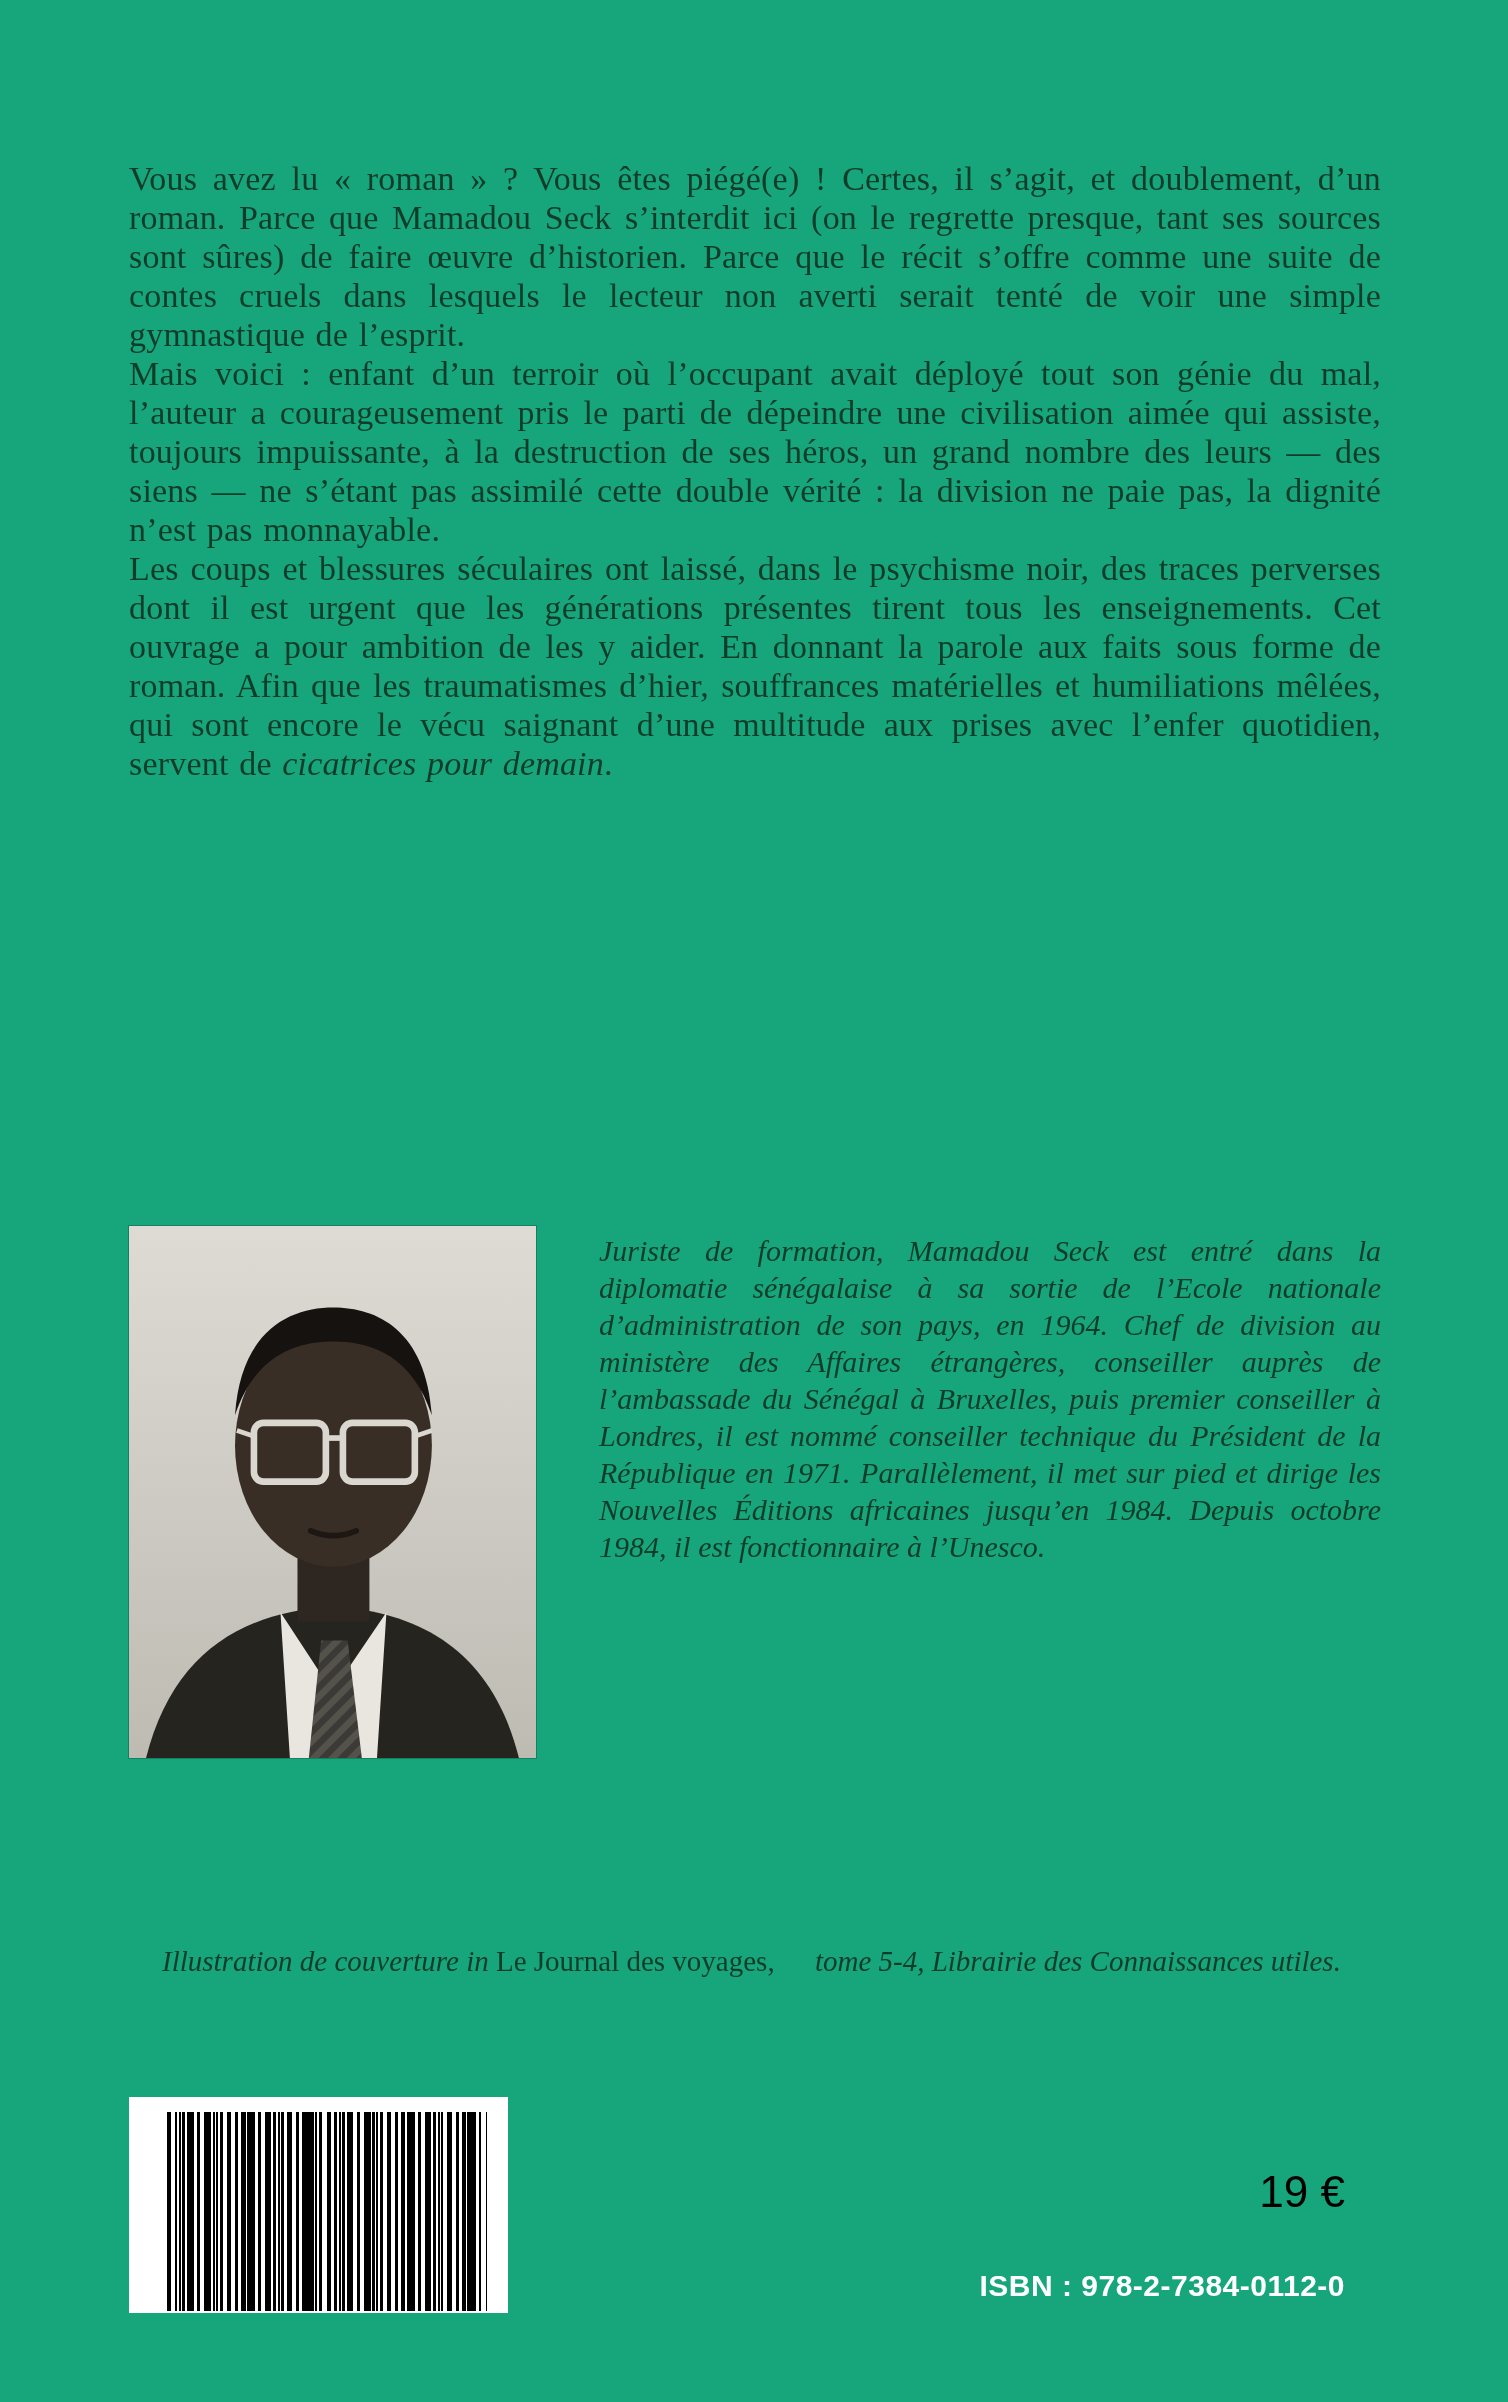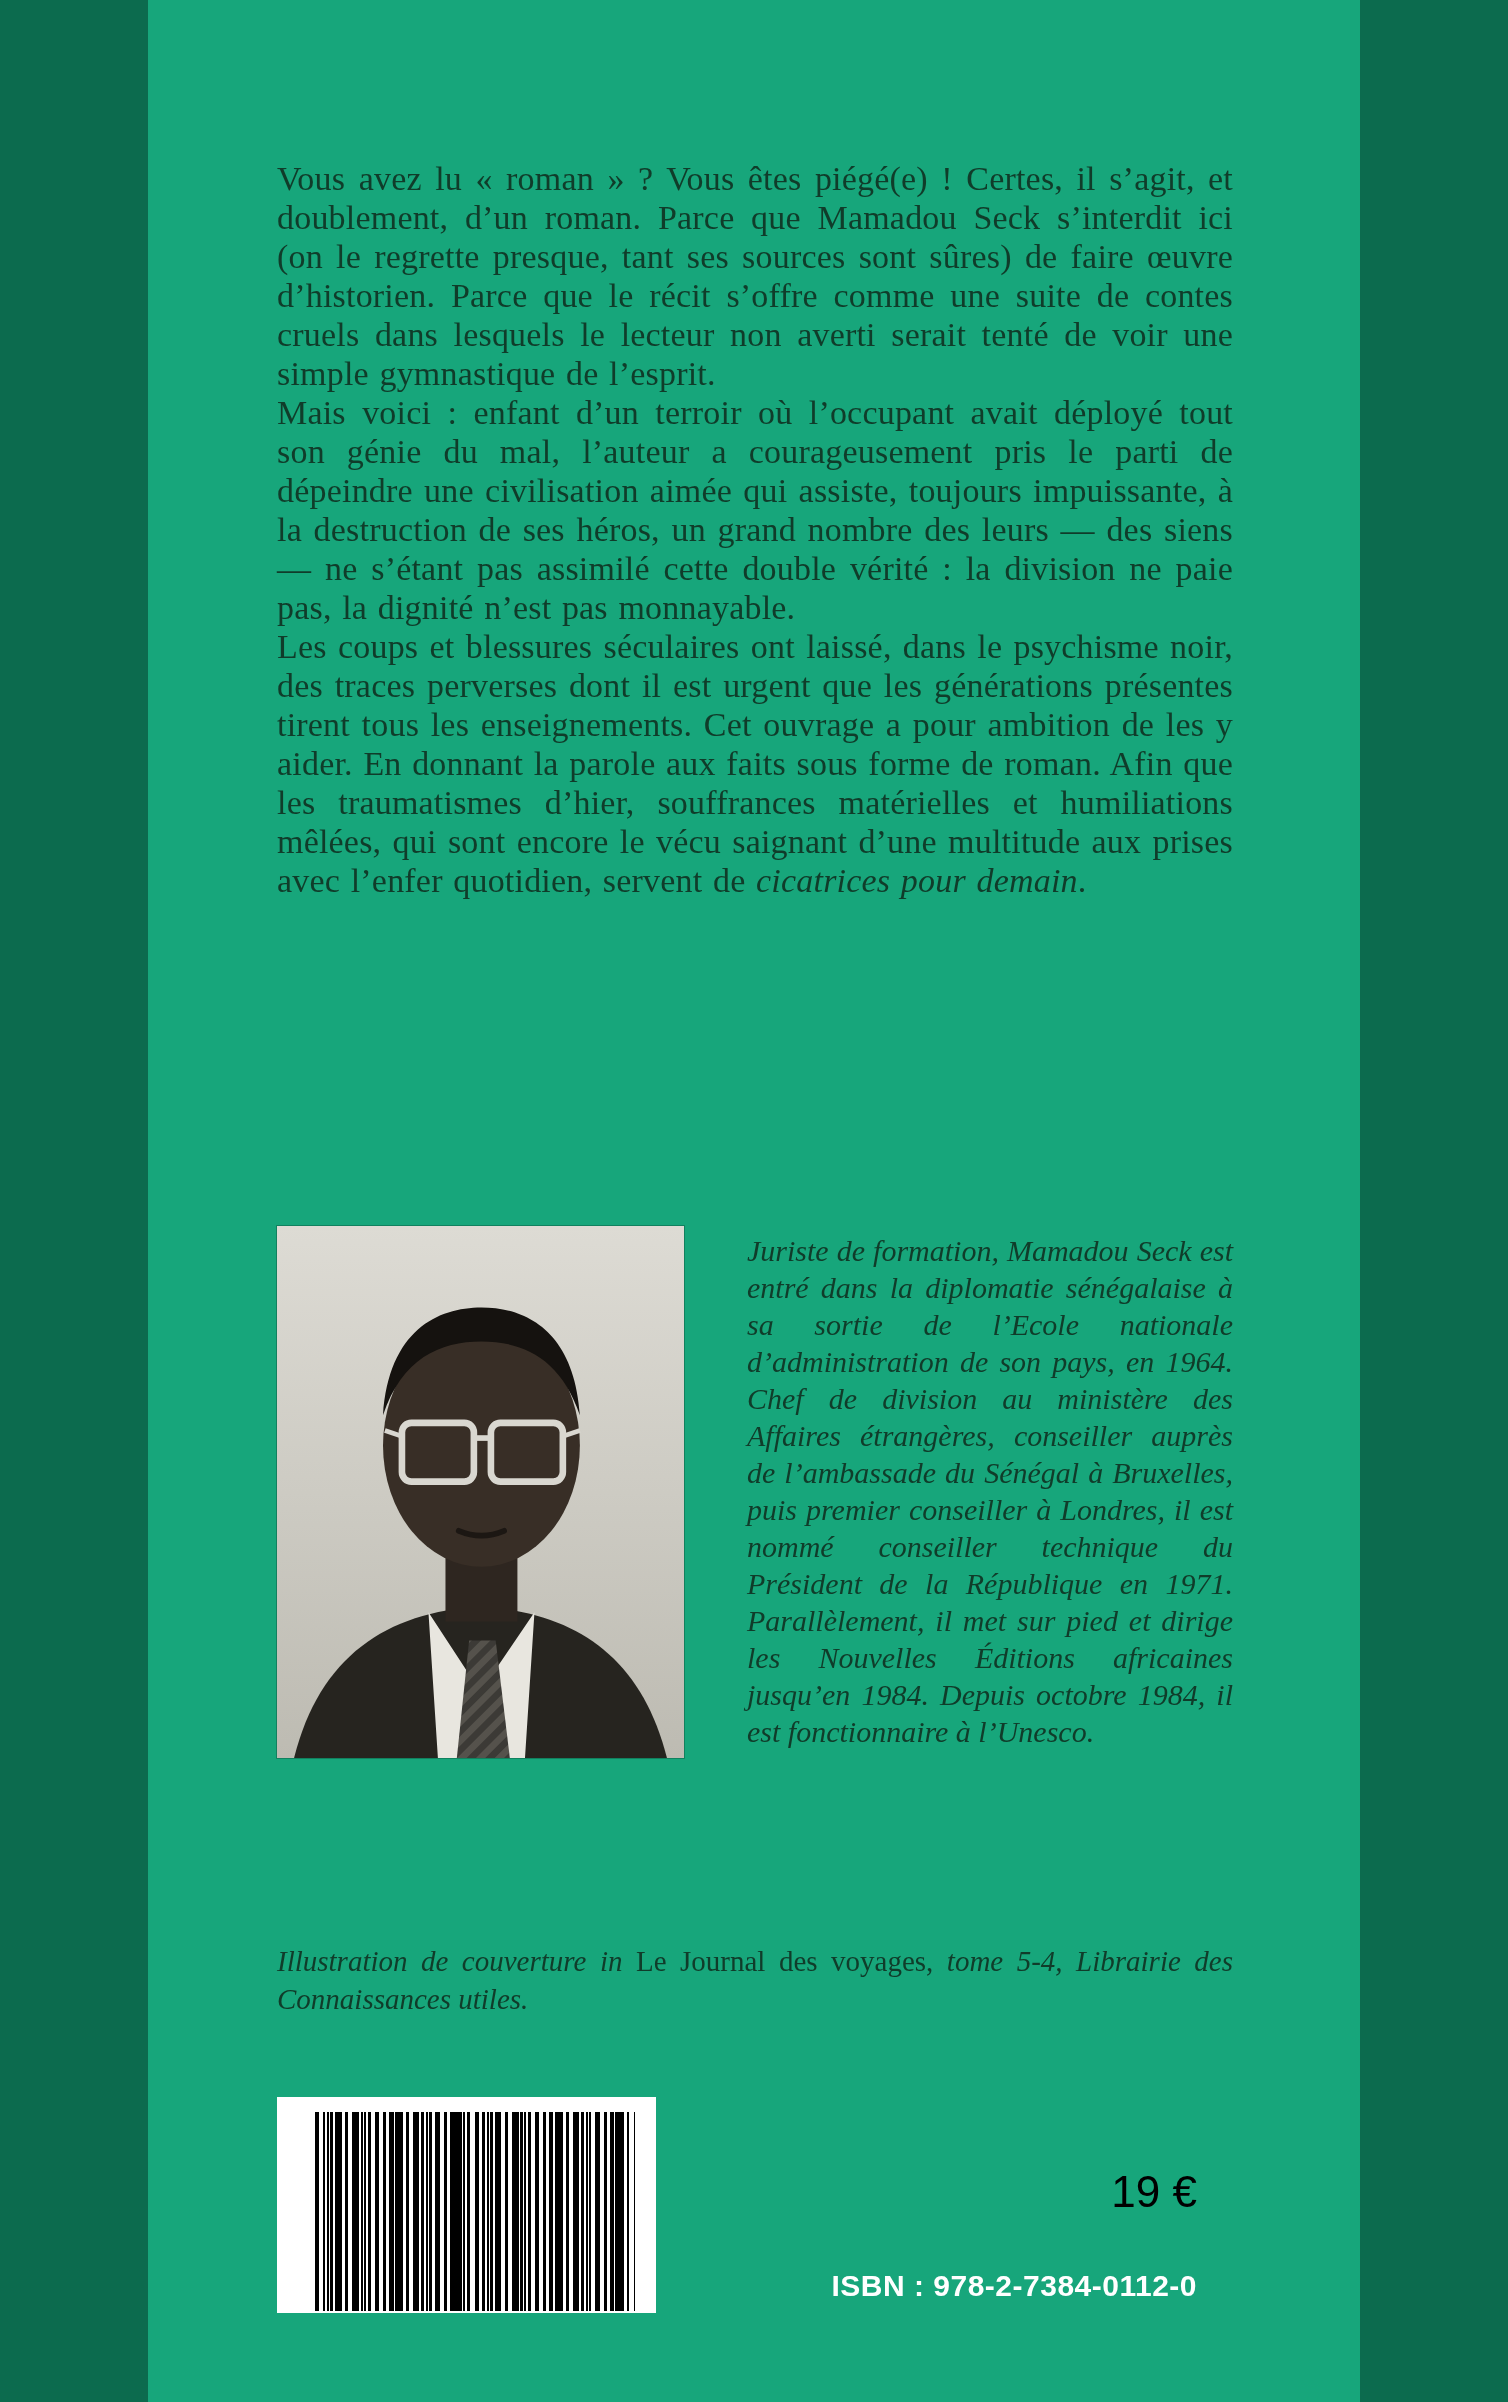--- a/index.html
+++ b/index.html
@@ -7,21 +7,21 @@
     --bg:#17a67b;
     --ink:#103c2a;
   }
   html,body{margin:0;padding:0;}
   body{
     background:#0c6b4e;
     font-family:"Liberation Serif", serif;
   }
   .cover{
     position:relative;
-    width:1212px;
+    width:1508px;
     height:2403px;
     margin:0 auto;
     background:var(--bg);
     color:var(--ink);
     overflow:hidden;
   }
 
   
   .blurb{
     position:absolute;
@@ -67,21 +67,21 @@
   .credit{
     position:absolute;
     left:129px;
     right:127px;
     top:1942px;
     margin:0;
     font-size:29px;
     line-height:38px;
     text-align:justify;
   }
-  .credit em{font-style:italic;}
+  .credit em{font-style:italic;margin-left:33px;}
   .credit .roman{font-style:normal;}
 
   
   .barcode-box{
     position:absolute;
     left:129px;
     top:2097px;
     width:379px;
     height:216px;
     background:#ffffff;

